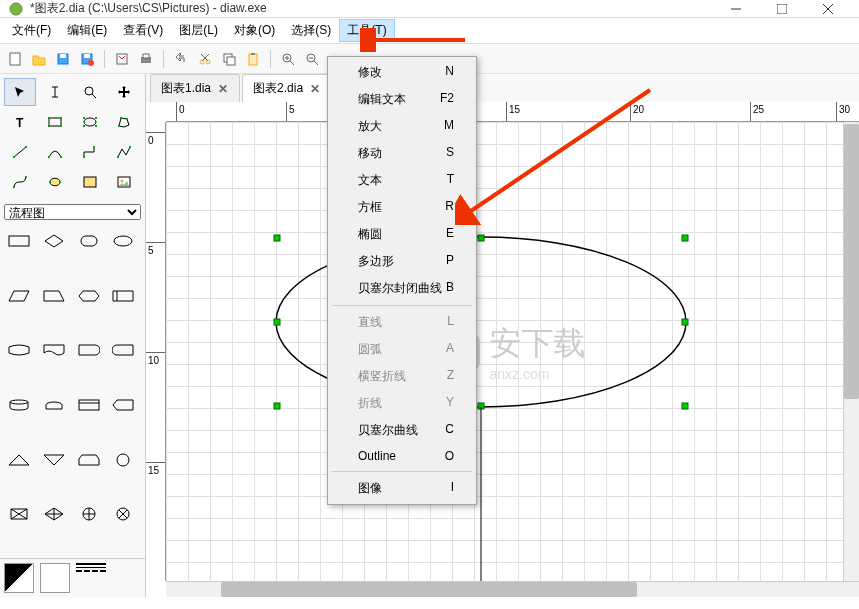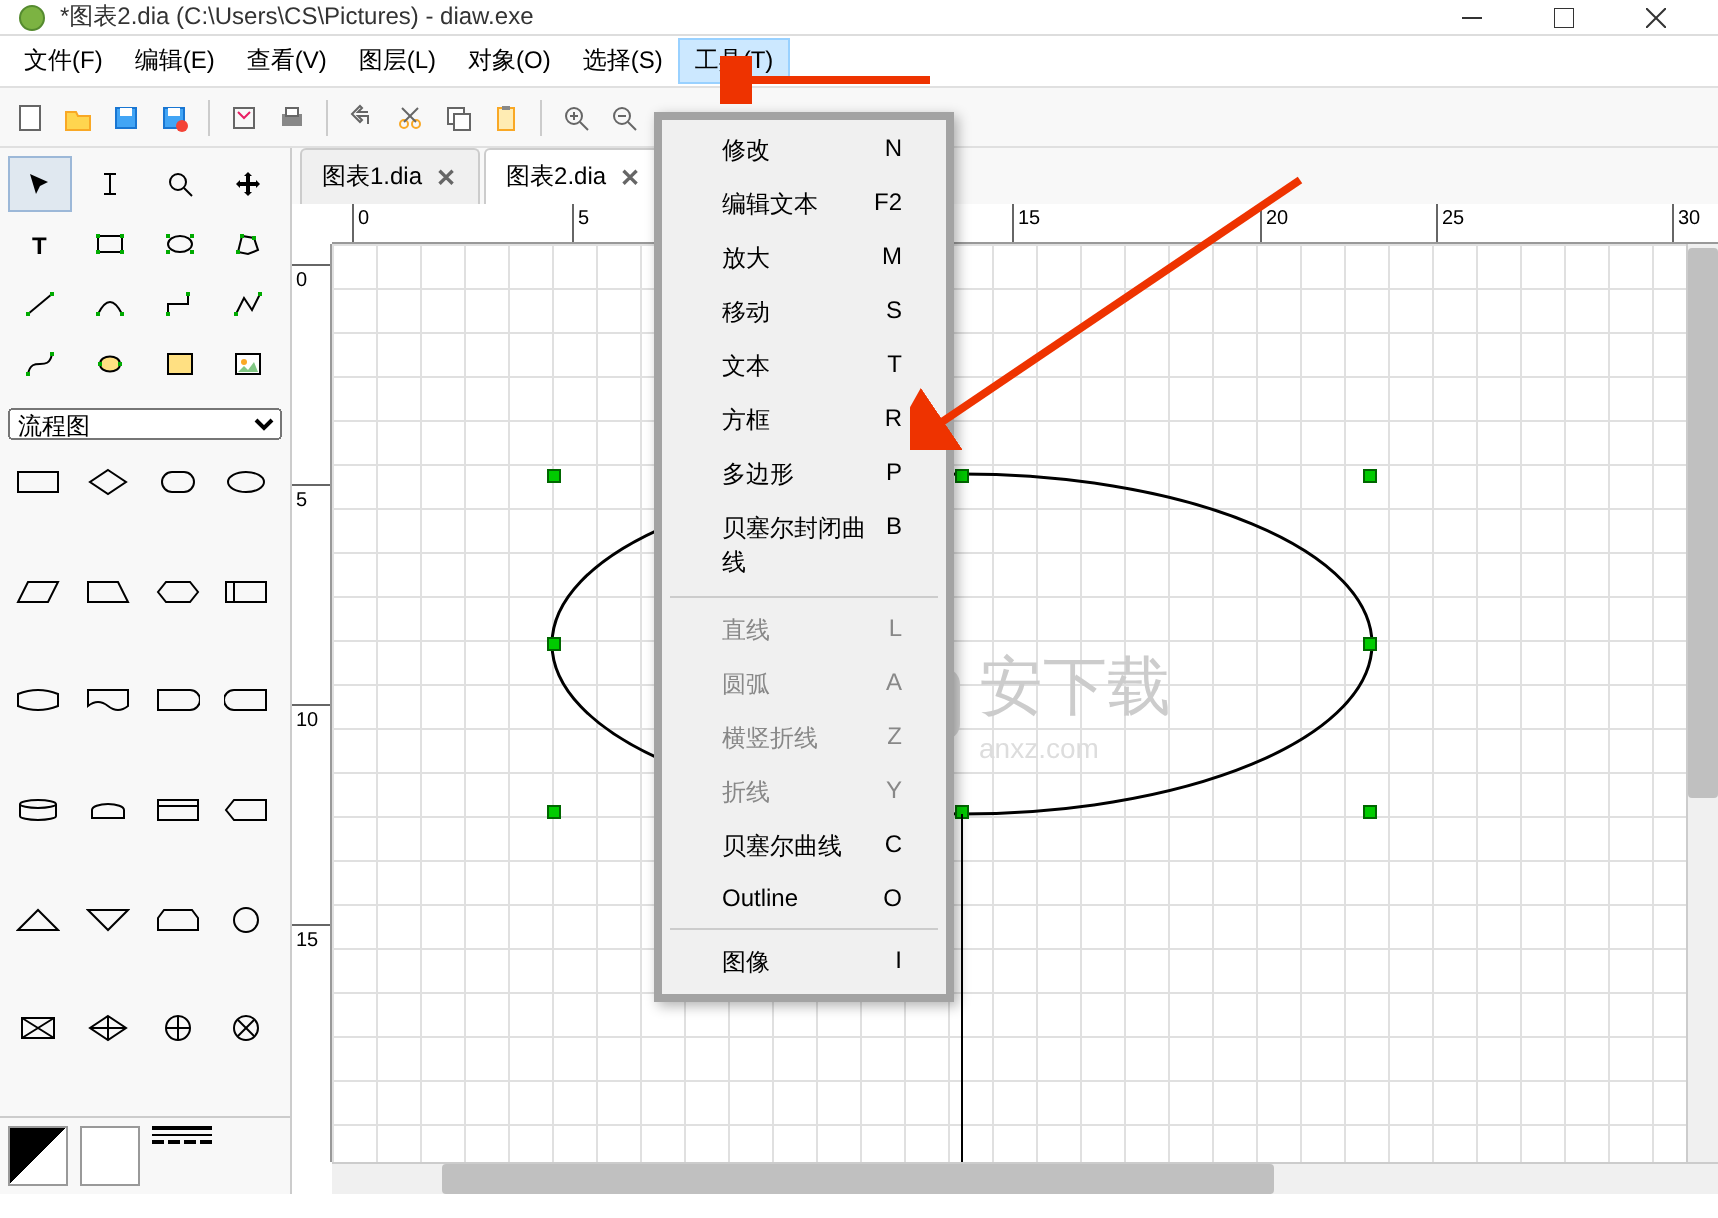--- a/index.html
+++ b/index.html
@@ -31,21 +31,21 @@
 .tab{padding:5px 10px;background:#f0f0f0;border:1px solid #ccc;border-bottom:none;margin-right:2px;cursor:pointer;display:flex;align-items:center;gap:6px;border-radius:3px 3px 0 0}
 .tab.active{background:#fff}
 .tab .tabclose{width:12px;height:12px;cursor:pointer;display:flex;align-items:center;justify-content:center;font-weight:bold;color:#666}
 .ruler-h{height:20px;background:#fff;border-bottom:1px solid #999;position:relative;margin-left:20px}
 .ruler-h .tick{position:absolute;top:0;height:100%;border-left:1px solid #666;font-size:10px;padding-left:2px;padding-top:2px}
 .canvas-wrap{flex:1;display:flex;overflow:hidden}
 .ruler-v{width:20px;background:#fff;border-right:1px solid #999;position:relative}
 .ruler-v .tick{position:absolute;left:0;width:100%;border-top:1px solid #666;font-size:10px;padding-top:2px;padding-left:2px}
 .canvas{flex:1;position:relative;overflow:auto;background:#fff}
 .grid{position:absolute;inset:0;background-image:linear-gradient(#e0e0e0 1px,transparent 1px),linear-gradient(90deg,#e0e0e0 1px,transparent 1px),linear-gradient(#d0d0d0 1px,transparent 1px),linear-gradient(90deg,#d0d0d0 1px,transparent 1px);background-size:22px 22px,22px 22px,110px 110px,110px 110px}
-.dropdown{position:absolute;top:56px;left:327px;width:150px;background:#f0f0f0;border:4px solid #a3a3a3;box-shadow:2px 2px 6px rgba(0,0,0,.3);z-index:100;padding:2px}
+.dropdown{position:absolute;top:56px;left:327px;width:150px;background:#f0f0f0;border:1px solid #a3a3a3;box-shadow:2px 2px 6px rgba(0,0,0,.3);z-index:100;padding:2px}
 .dditem{display:flex;justify-content:space-between;padding:5px 20px 5px 28px;cursor:pointer}
 .dditem.disabled{color:#888}
 .ddsep{height:1px;background:#ccc;margin:3px 2px}
 .arrow{position:absolute;z-index:200;pointer-events:none}
 .scrollbar-h{height:16px;background:#f0f0f0;border-top:1px solid #ccc;margin-left:20px}
 .scrollbar-v{width:16px;background:#f0f0f0;border-left:1px solid #ccc;position:absolute;right:0;top:48px;bottom:16px}
 .handle{background:#c0c0c0;border-radius:2px}
 .watermark{position:absolute;left:50%;top:50%;transform:translate(-50%,-50%);color:#d0d0d0;font-size:28px;z-index:5;pointer-events:none;display:flex;align-items:center;gap:6px}
 </style>
 </head>
@@ -435,21 +435,21 @@
           <span>图表2.dia</span>
           <span class="tabclose">✕</span>
         </div>
     </div>
     <div class="ruler-h">
       <div class="tick" style="left:10px">0</div>
       <div class="tick" style="left:120px">5</div>
       <div class="tick" style="left:230px">10</div>
       <div class="tick" style="left:340px">15</div>
       <div class="tick" style="left:464px">20</div>
-      <div class="tick" style="left:552px">25</div>
+      <div class="tick" style="left:584px">25</div>
       <div class="tick" style="left:670px">30</div>
     </div>
     <div class="canvas-wrap">
       <div class="ruler-v">
         <div class="tick" style="top:10px">0</div>
         <div class="tick" style="top:120px">5</div>
         <div class="tick" style="top:230px">10</div>
         <div class="tick" style="top:340px">15</div>
       </div>
       <div class="canvas">
@@ -507,20 +507,24 @@
     </div>
     <div class="dditem">
       <span>文本</span>
       <span>T</span>
     </div>
     <div class="dditem">
       <span>方框</span>
       <span>R</span>
     </div>
     <div class="dditem">
+      <span>椭圆</span>
+      <span>E</span>
+    </div>
+    <div class="dditem">
       <span>多边形</span>
       <span>P</span>
     </div>
     <div class="dditem">
       <span>贝塞尔封闭曲线</span>
       <span>B</span>
     </div>
     <div class="ddsep"></div>
     <div class="dditem disabled">
       <span>直线</span>

